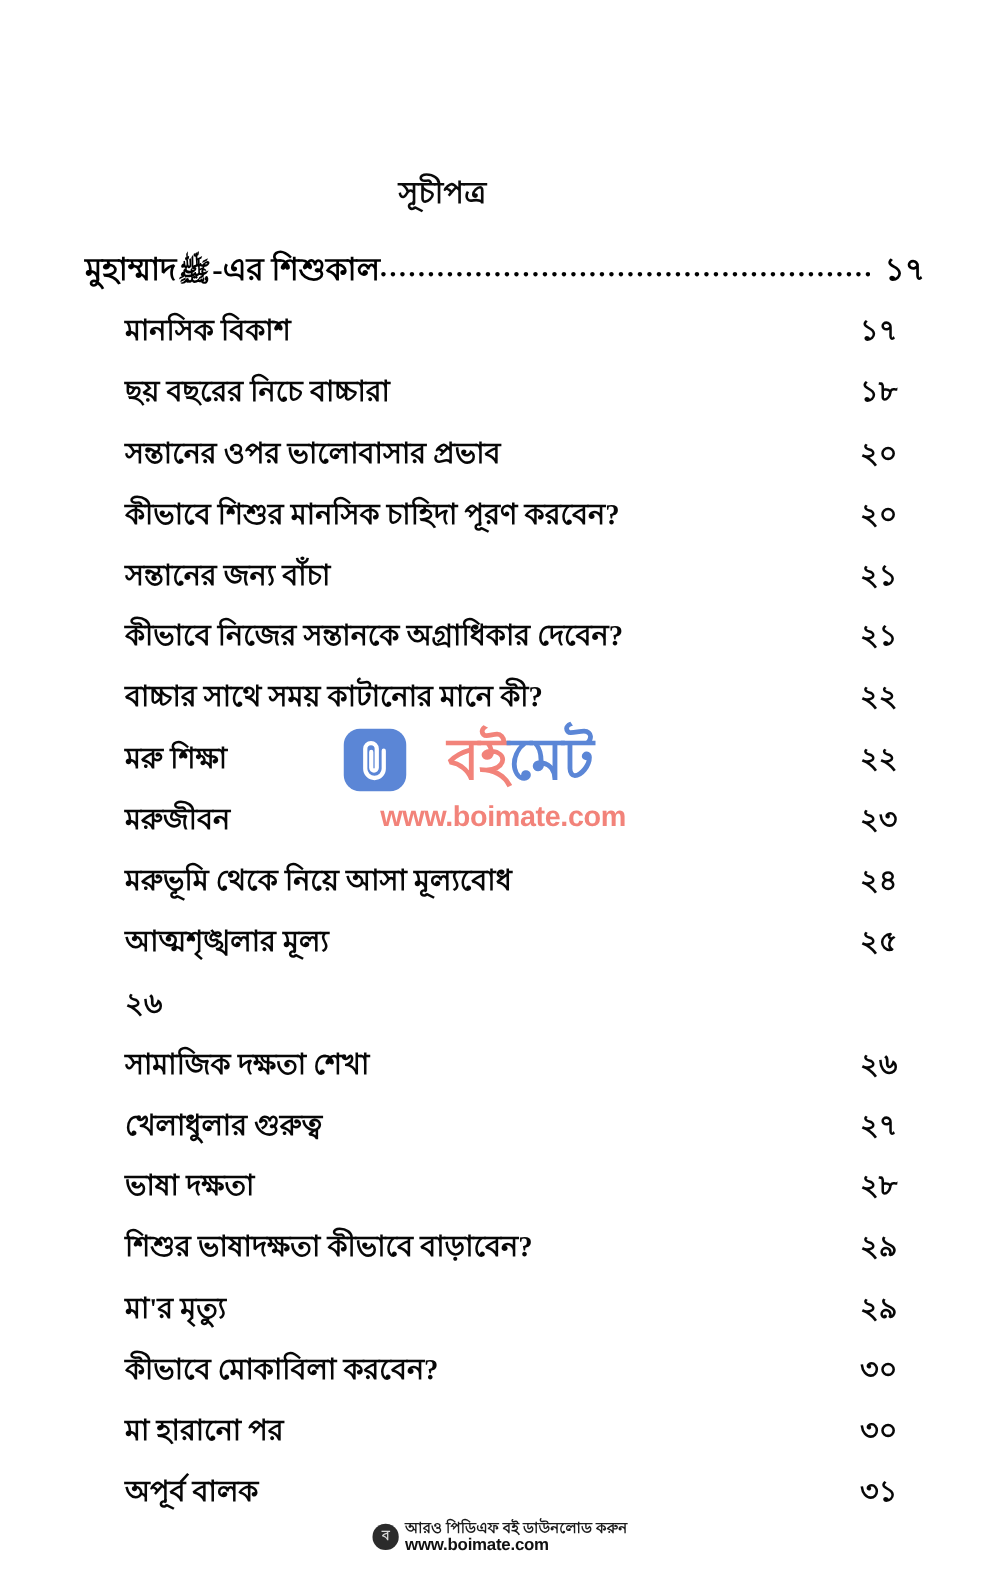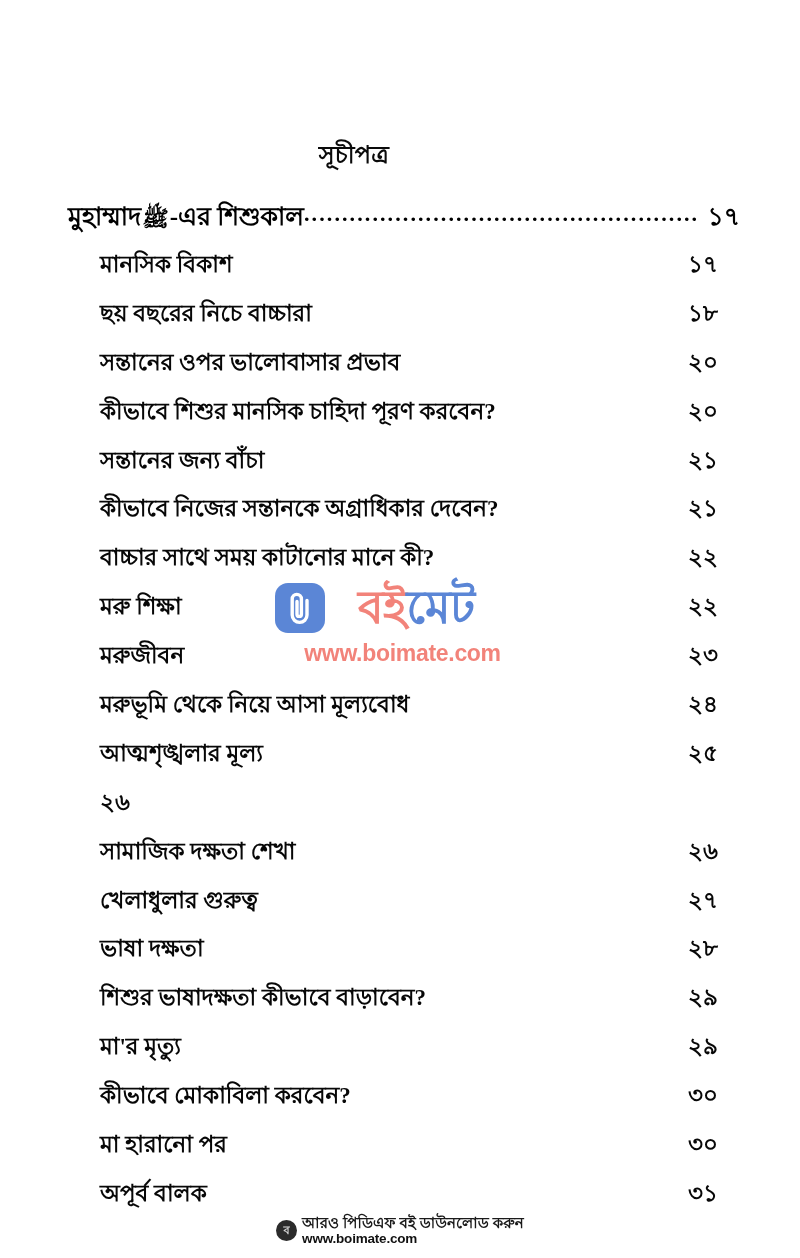--- a/index.html
+++ b/index.html
@@ -174,21 +174,21 @@
     flex: 0 0 auto;
   }
   .footer-badge span {
     color: #d8d8d8;
     font-size: 11px;
     font-weight: 700;
     line-height: 1;
   }
   .footer-text { line-height: 1.05; }
   .footer-tagline {
-    font-size: 15px;
+    font-size: 12px;
     font-weight: 700;
     color: #1a1a1a;
     letter-spacing: 0.1px;
     white-space: nowrap;
   }
   .footer-url {
     font-family: "Liberation Sans", sans-serif;
     font-size: 13.5px;
     font-weight: 700;
     color: #111;

